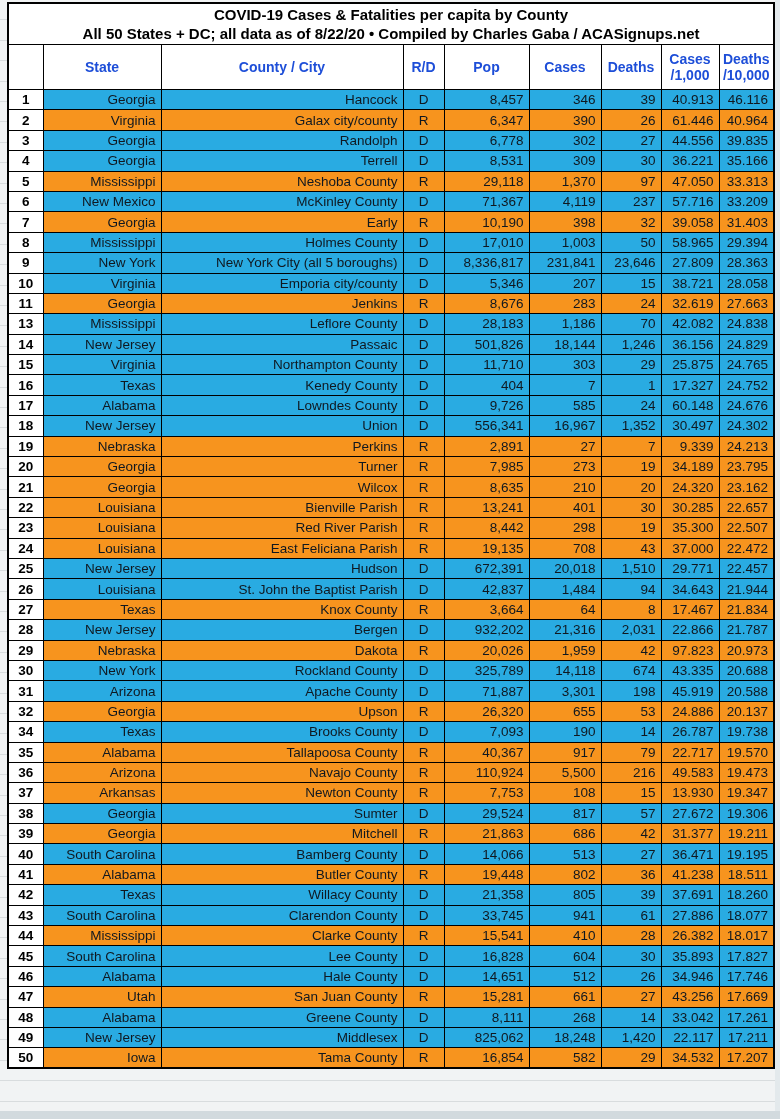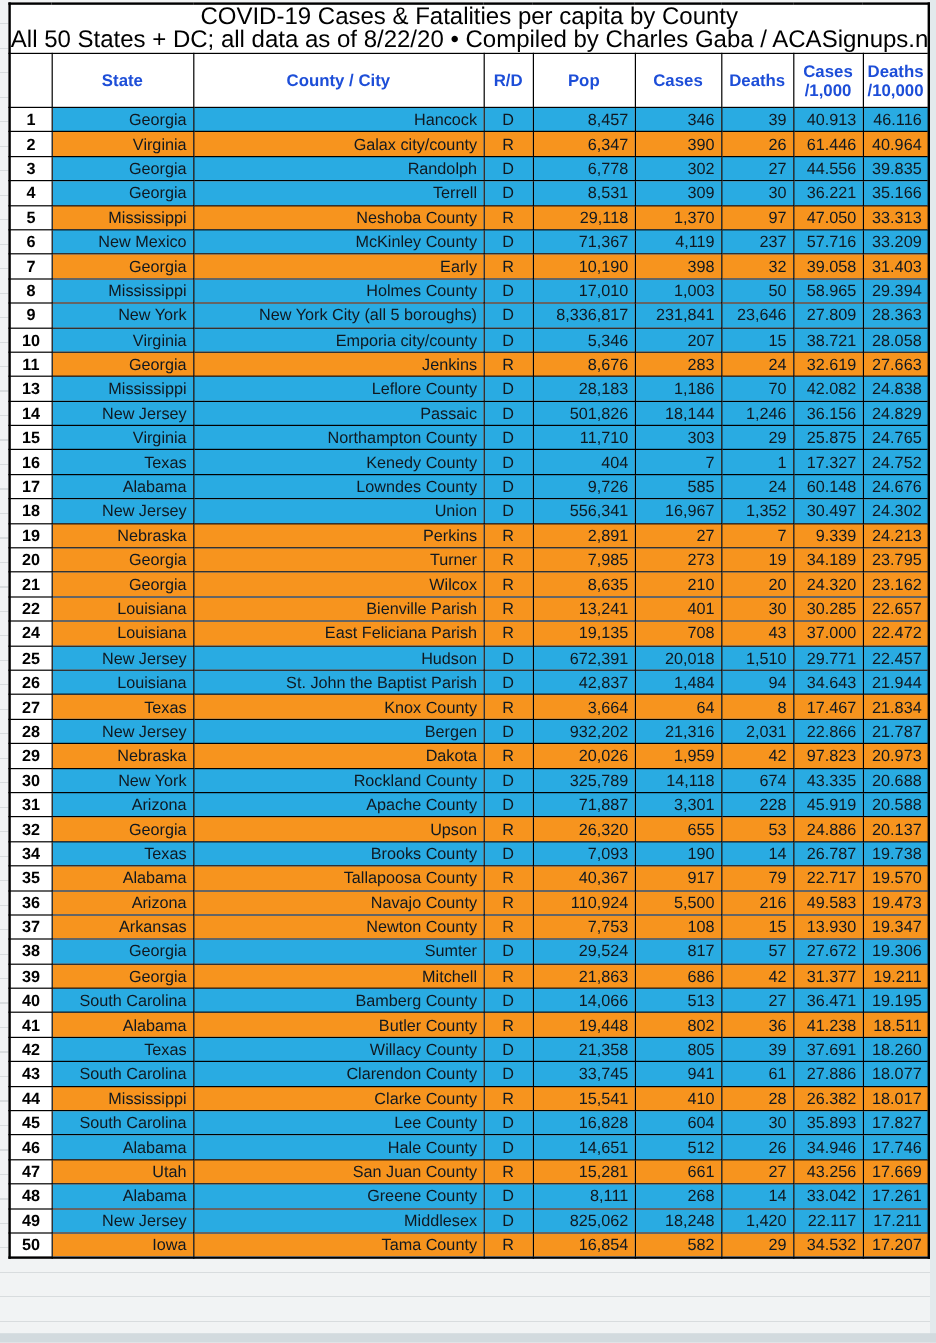--- a/index.html
+++ b/index.html
@@ -19,21 +19,21 @@
 
   .table-wrap{position:absolute;left:7px;top:2px;}
   table{
     border-collapse:collapse;table-layout:fixed;width:766px;
     border:2px solid #000;background:#fff;
   }
   td,th{border:1px solid #000;overflow:hidden;white-space:nowrap;padding:0;}
 
   .title-cell{
     height:40px;background:#ffffff;color:#000;
-    text-align:center;vertical-align:middle;font-weight:normal;font-size:20px;line-height:19px;
+    text-align:center;vertical-align:middle;font-weight:bold;font-size:15px;line-height:19px;
   }
   thead th{
     height:44px;background:#ffffff;color:#1d4ed8;
     font-size:14px;font-weight:bold;text-align:center;vertical-align:middle;line-height:16px;
   }
   tbody tr{height:20.4px;}
   tbody td{font-size:13.5px;line-height:19px;vertical-align:middle;}
   td.rank{background:#fff;font-weight:bold;text-align:center;color:#000;}
   td.rt{text-align:right;padding-right:5px;}
   td.ctr{text-align:center;}
@@ -326,20 +326,31 @@
           <td class="rt">Louisiana</td>
           <td class="rt">Bienville Parish</td>
           <td class="ctr">R</td>
           <td class="rt">13,241</td>
           <td class="rt">401</td>
           <td class="rt">30</td>
           <td class="rt">30.285</td>
           <td class="rt">22.657</td>
         </tr>
         <tr class="rep">
+          <td class="rank">23</td>
+          <td class="rt">Louisiana</td>
+          <td class="rt">Red River Parish</td>
+          <td class="ctr">R</td>
+          <td class="rt">8,442</td>
+          <td class="rt">298</td>
+          <td class="rt">19</td>
+          <td class="rt">35.300</td>
+          <td class="rt">22.507</td>
+        </tr>
+        <tr class="rep">
           <td class="rank">24</td>
           <td class="rt">Louisiana</td>
           <td class="rt">East Feliciana Parish</td>
           <td class="ctr">R</td>
           <td class="rt">19,135</td>
           <td class="rt">708</td>
           <td class="rt">43</td>
           <td class="rt">37.000</td>
           <td class="rt">22.472</td>
         </tr>
@@ -409,21 +420,21 @@
           <td class="rt">43.335</td>
           <td class="rt">20.688</td>
         </tr>
         <tr class="dem">
           <td class="rank">31</td>
           <td class="rt">Arizona</td>
           <td class="rt">Apache County</td>
           <td class="ctr">D</td>
           <td class="rt">71,887</td>
           <td class="rt">3,301</td>
-          <td class="rt">228</td>
+          <td class="rt">198</td>
           <td class="rt">45.919</td>
           <td class="rt">20.588</td>
         </tr>
         <tr class="rep">
           <td class="rank">32</td>
           <td class="rt">Georgia</td>
           <td class="rt">Upson</td>
           <td class="ctr">R</td>
           <td class="rt">26,320</td>
           <td class="rt">655</td>

